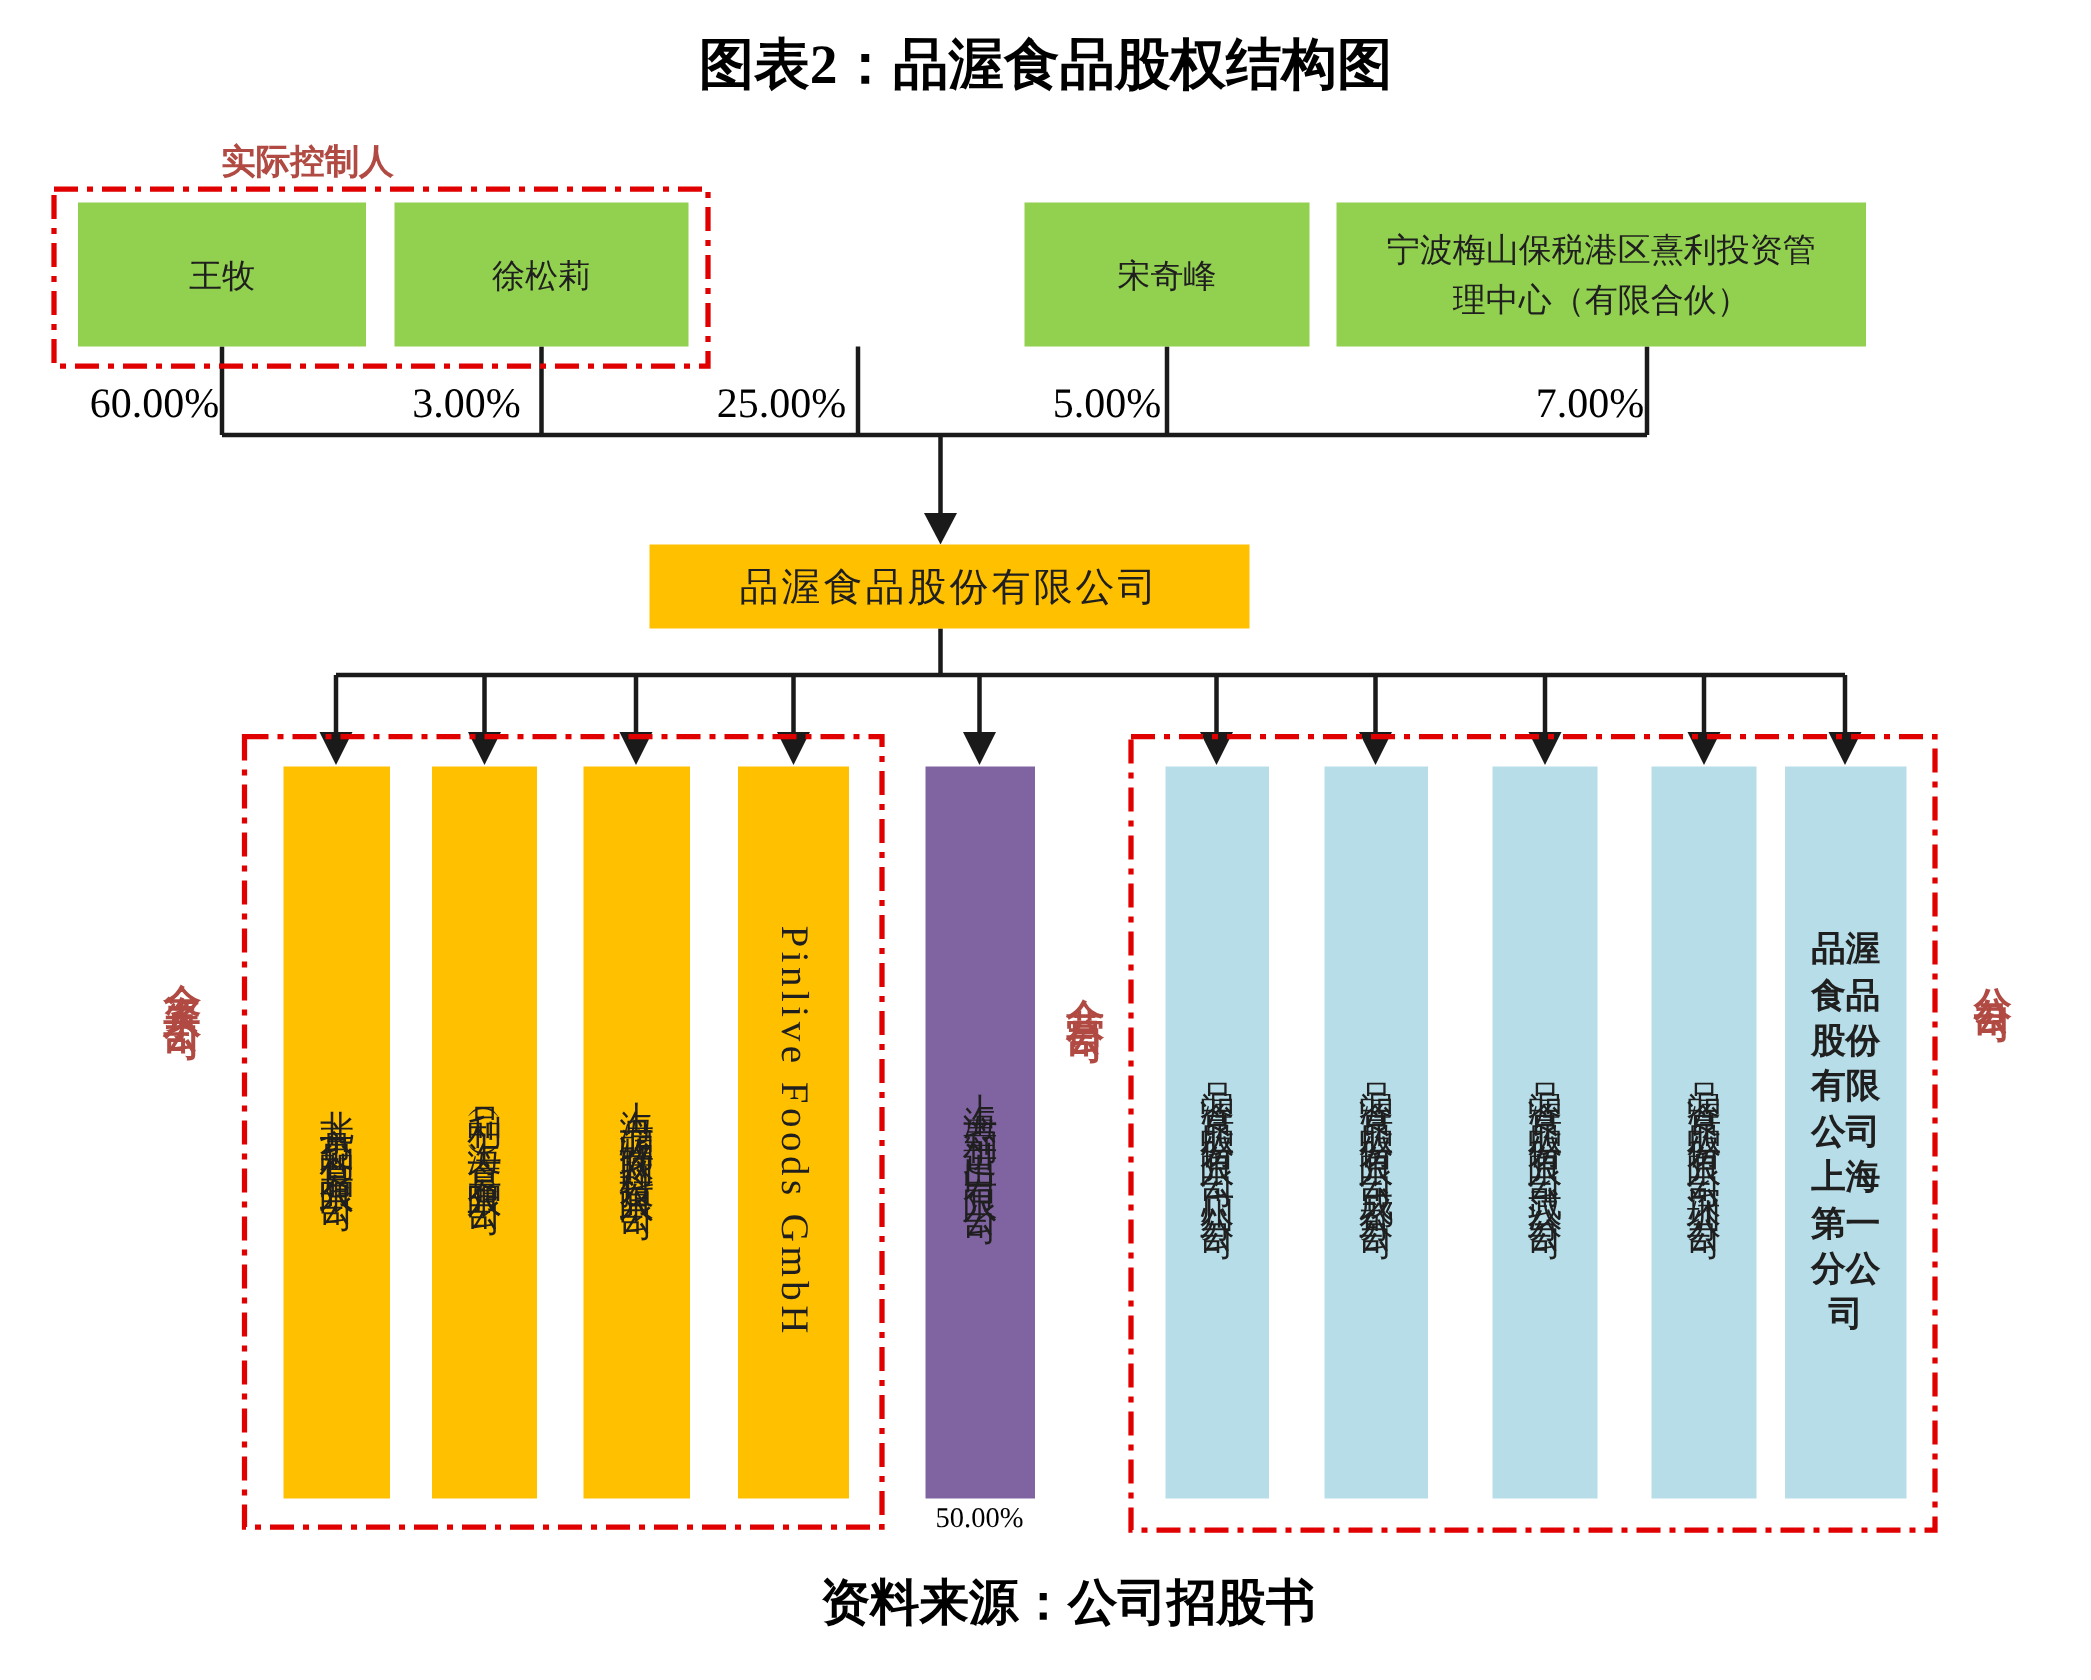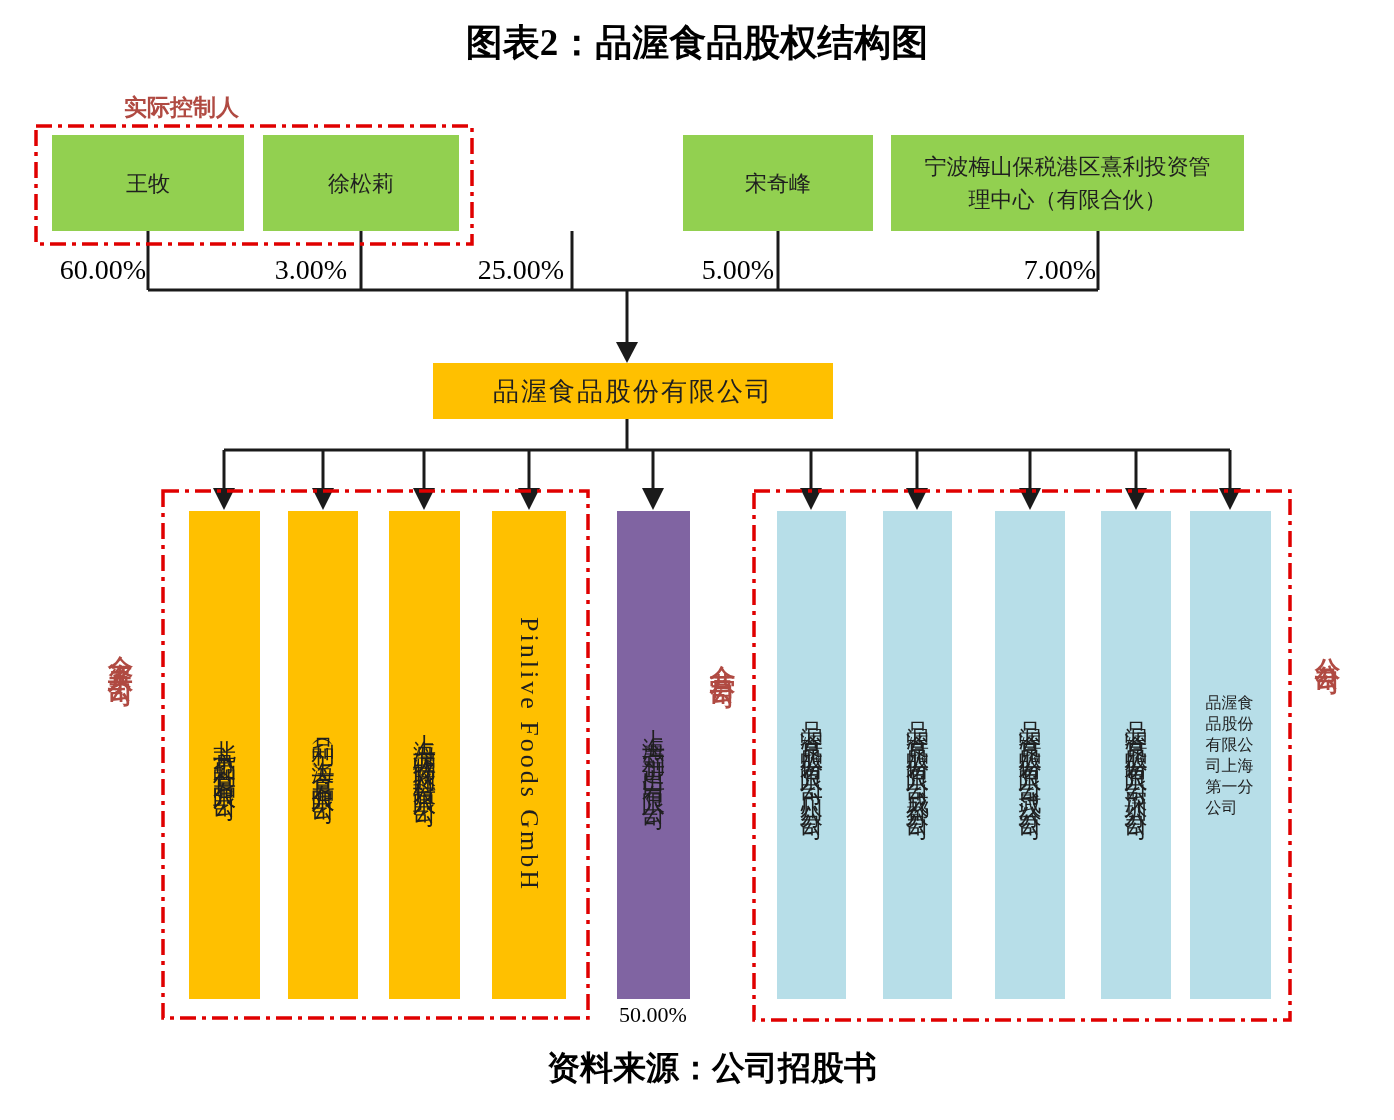--- a/index.html
+++ b/index.html
@@ -6,32 +6,32 @@
   .canvas{position:relative;width:1394px;height:1120px;background:#ffffff;
           font-family:"Liberation Serif", serif;overflow:hidden;}
   .abs{position:absolute;}
   .title{left:0;top:18px;width:1394px;text-align:center;font-size:37px;font-weight:bold;color:#000;}
   .source{left:15px;top:1046px;width:1394px;text-align:center;font-size:33px;font-weight:bold;color:#000;}
   .greenbox{top:135px;height:96px;background:#92D050;display:flex;align-items:center;justify-content:center;
             font-size:22px;color:#1f1f1f;text-align:center;line-height:1.5;box-sizing:border-box;}
   .companybox{left:433px;top:363px;width:400px;height:56px;background:#FFC000;display:flex;align-items:center;
               justify-content:center;font-size:26px;color:#1f1f1f;letter-spacing:2px;}
   .pct{top:254px;font-size:28px;color:#000;text-align:center;width:120px;}
-  .pct50{left:593px;top:1002px;width:120px;text-align:center;font-size:22px;color:#000;}
+  .pct50{left:593px;top:1002px;width:120px;text-align:center;font-size:19px;color:#000;}
   .vbox{top:511px;height:488px;display:flex;align-items:center;justify-content:center;box-sizing:border-box;}
   .orange{background:#FFC000;}
   .purple{background:#8064A2;}
   .blue{background:#B7DEE8;}
   .vtext{writing-mode:vertical-rl;font-size:23px;color:#1f1f1f;letter-spacing:6px;line-height:1;}
   .vtext-purple{letter-spacing:8px;}
   .vtext-blue{letter-spacing:7px;}
   .vtext-latin{font-size:26px;letter-spacing:3px;}
-  .wrap2{width:50px;font-size:16px;line-height:1.32;color:#1f1f1f;word-break:break-all;}
+  .wrap2{width:50px;font-size:23px;line-height:1.32;color:#1f1f1f;word-break:break-all;text-align:center;font-weight:bold;}
   .grouplabel{color:#B04A42;font-weight:bold;}
-  .ctrl-label{left:124px;top:92px;width:130px;font-size:23px;}
+  .ctrl-label{left:140px;top:92px;width:130px;font-size:23px;text-align:center;}
   .vlabel{writing-mode:vertical-rl;font-size:25px;letter-spacing:7px;line-height:1;}
   svg.wires{position:absolute;left:0;top:0;}
 </style>
 </head>
 <body>
 
 <div class="canvas">
 
   <svg class="wires" width="1394" height="1120" viewBox="0 0 1394 1120">
     <g stroke="#1a1a1a" stroke-width="3" fill="none">

